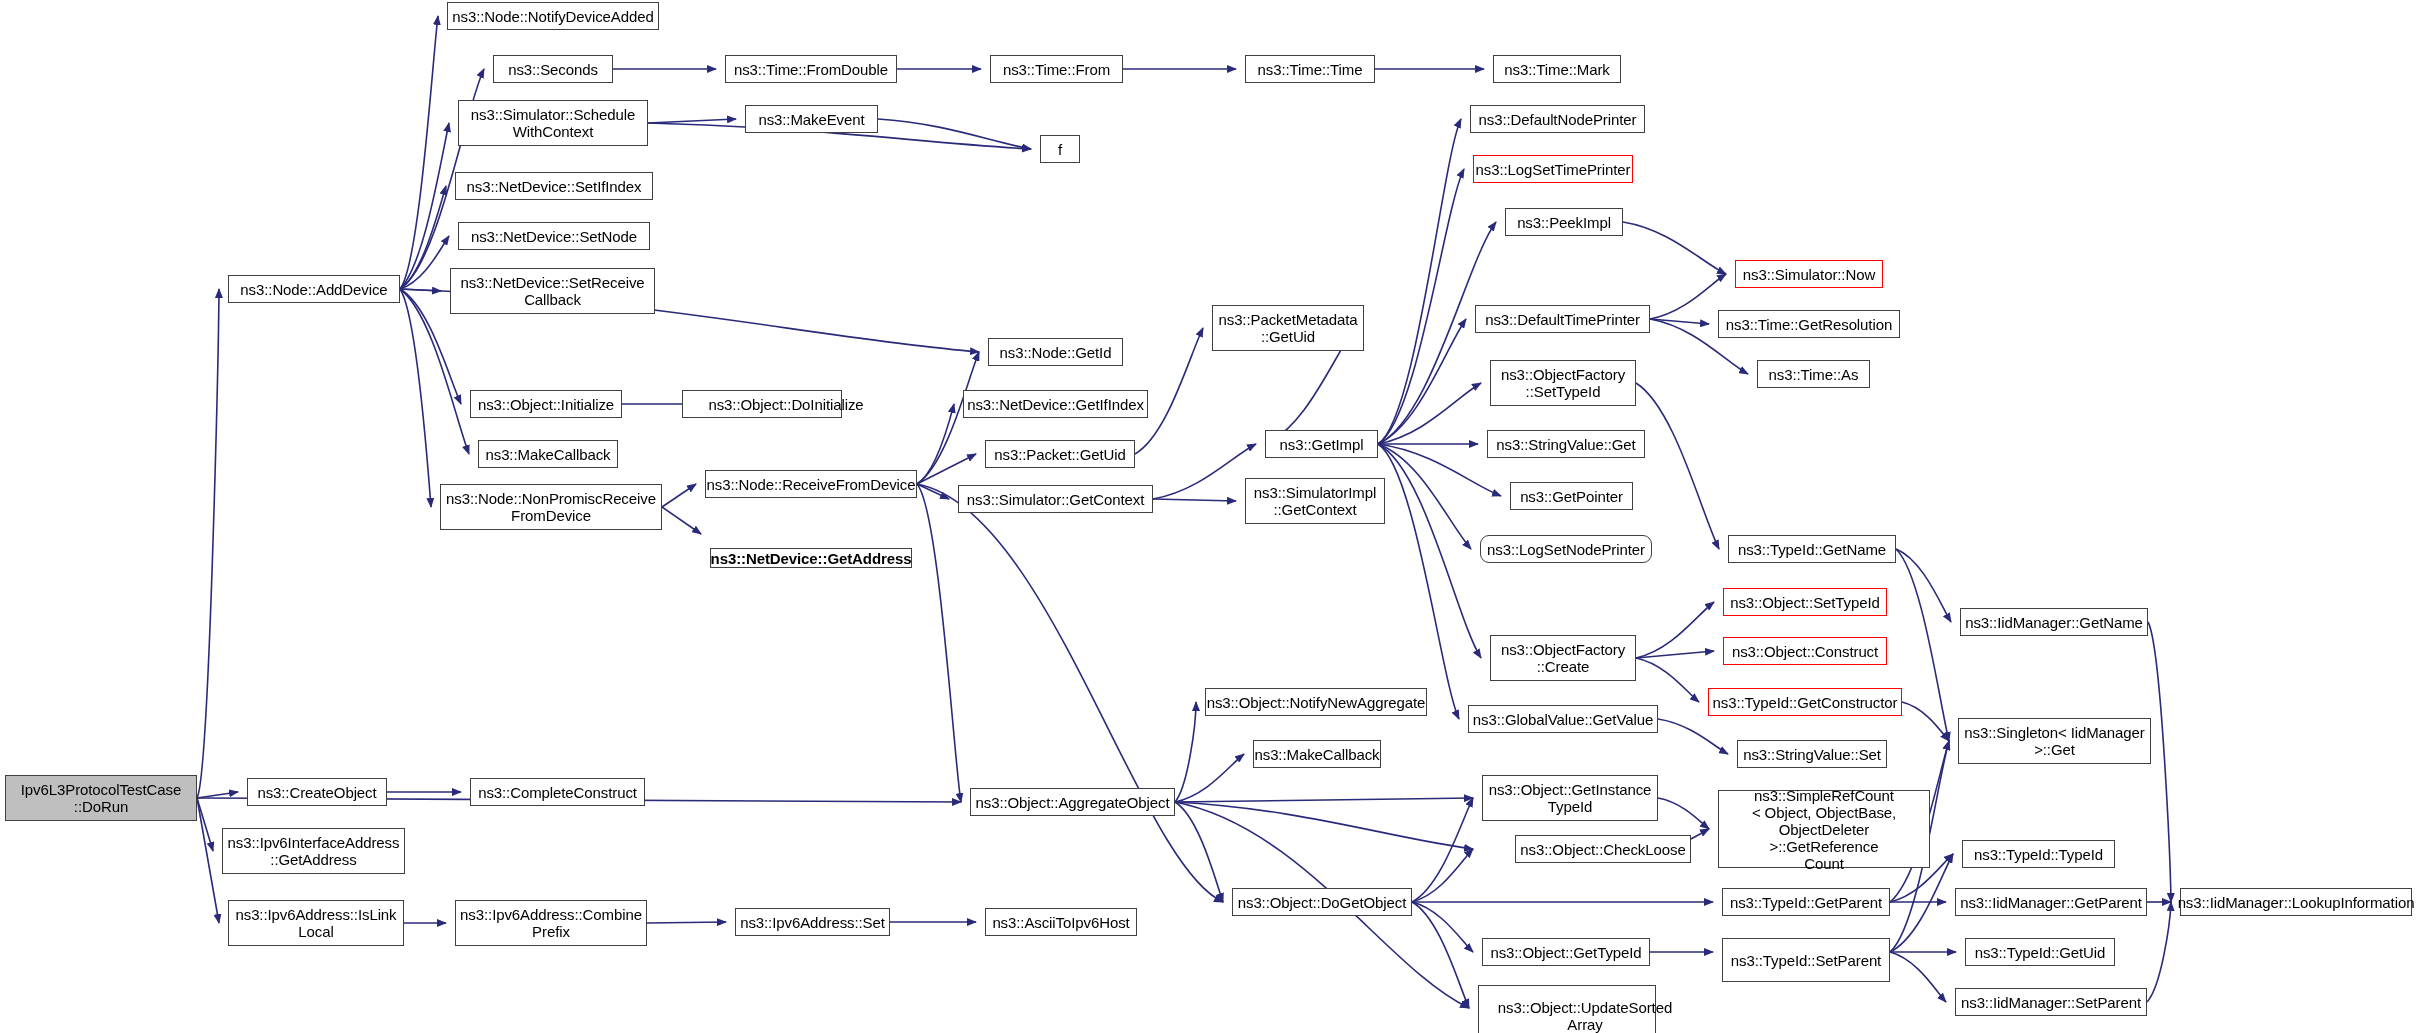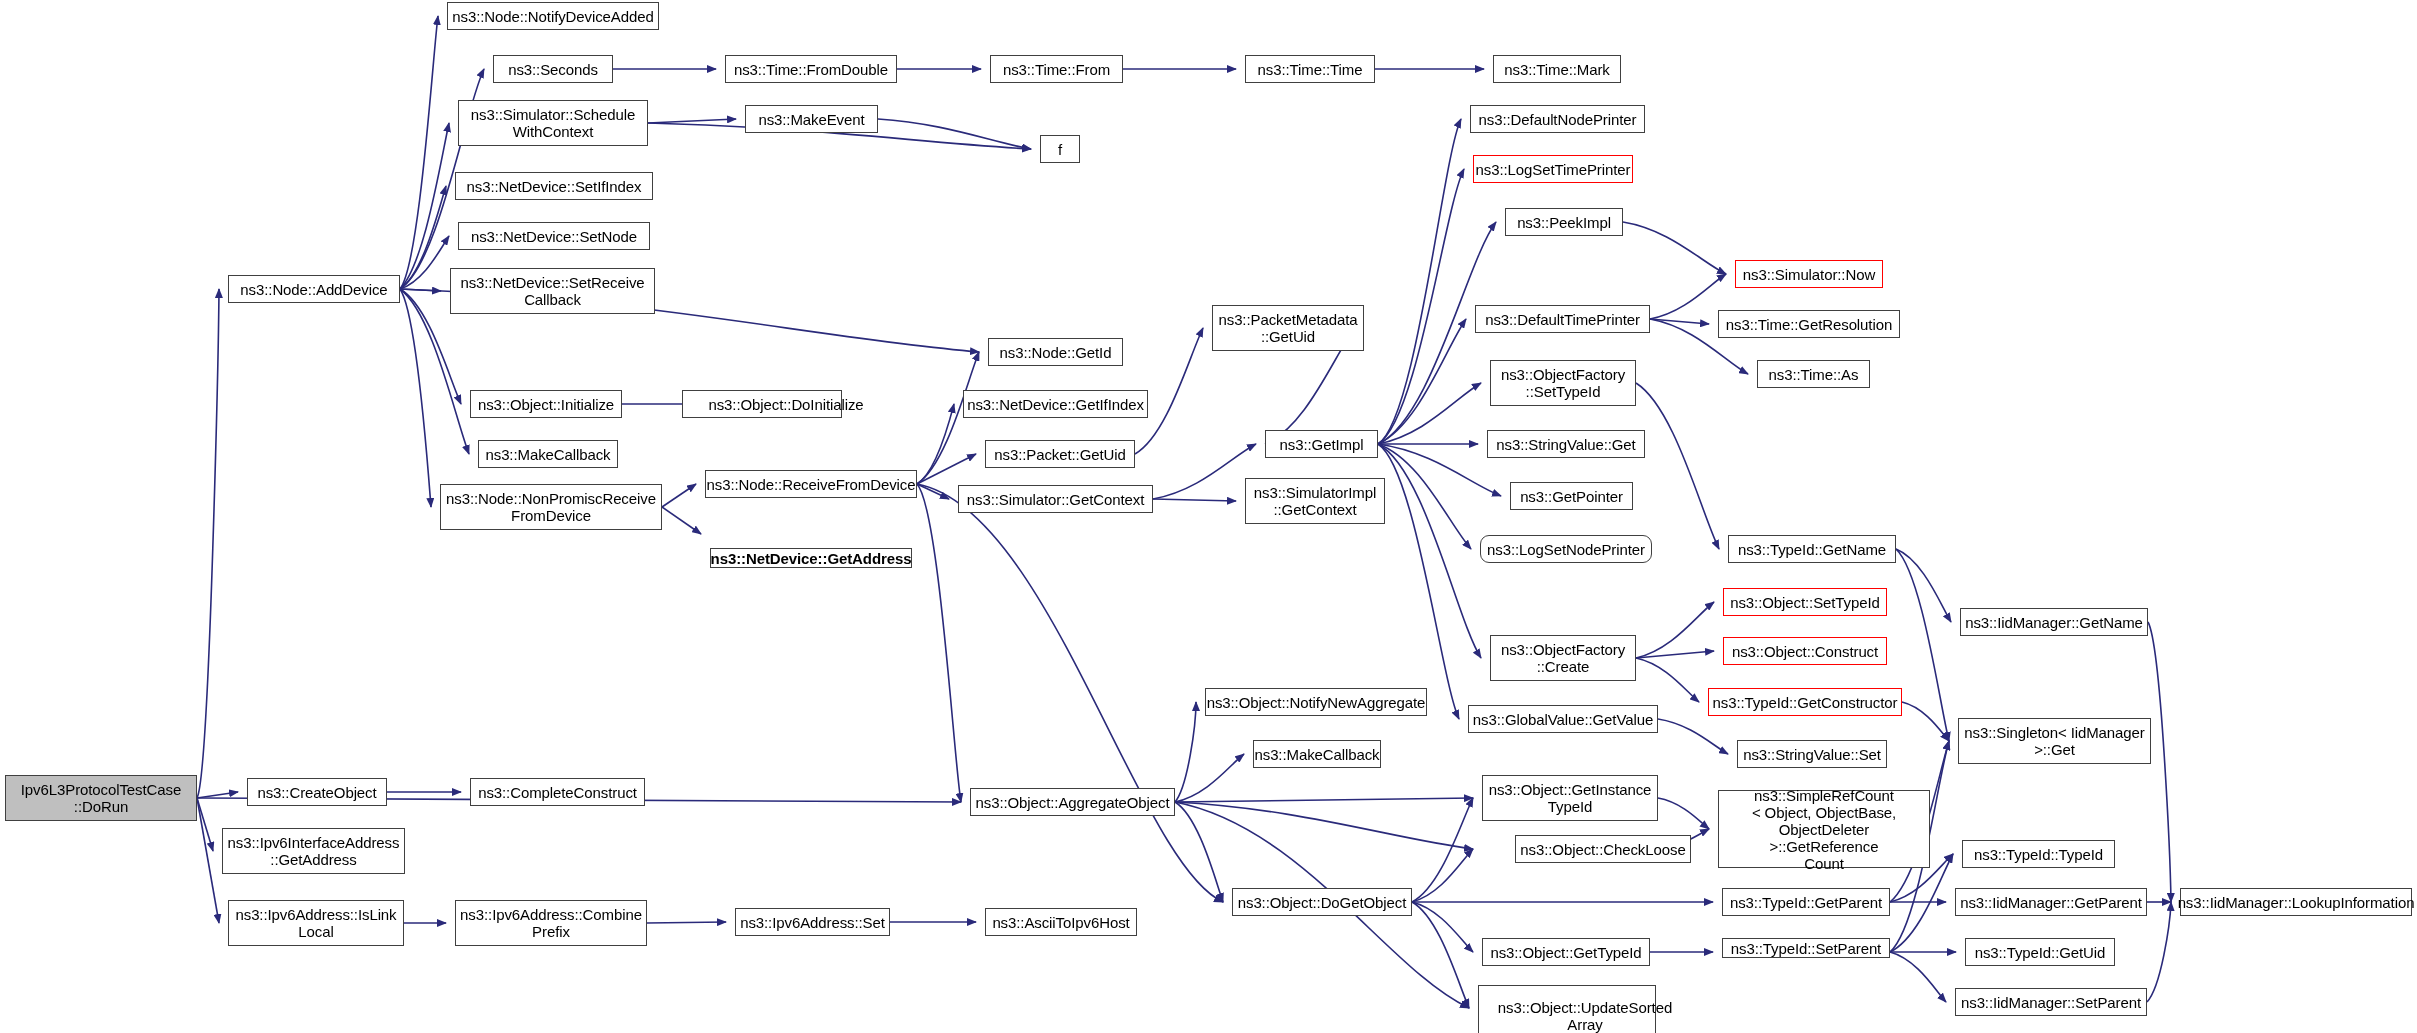--- a/index.html
+++ b/index.html
@@ -213,21 +213,21 @@
     <div class="node" style="left: 1482px; top: 835px; width: 176px; height: 28px; margin-left: 33px;"><span class="node-label">ns3::Object::CheckLoose</span></div>
     <div class="node" style="left: 1718px; top: 790px; width: 212px; height: 78px;"><span class="node-label">ns3::SimpleRefCount
 &lt; Object, ObjectBase,
  ObjectDeleter &gt;::GetReference
 Count</span></div>
     <div class="node" style="left: 1232px; top: 888px; width: 180px; height: 28px;"><span class="node-label">ns3::Object::DoGetObject</span></div>
     <div class="node" style="left: 1482px; top: 938px; width: 168px; height: 28px;"><span class="node-label">ns3::Object::GetTypeId</span></div>
     <div class="node" style="left: 1478px; top: 985px; width: 178px; height: 62px; padding-left: 36px;"><span class="node-label">ns3::Object::UpdateSorted
 Array</span></div>
     <div class="node" style="left: 1722px; top: 888px; width: 168px; height: 28px;"><span class="node-label">ns3::TypeId::GetParent</span></div>
-    <div class="node" style="left: 1722px; top: 938px; width: 168px; height: 20px;"><span class="node-label">ns3::TypeId::SetParent</span></div>
+    <div class="node" style="left: 1722px; top: 938px; width: 168px; height: 44px;"><span class="node-label">ns3::TypeId::SetParent</span></div>
     <div class="node" style="left: 1962px; top: 840px; width: 153px; height: 28px;"><span class="node-label">ns3::TypeId::TypeId</span></div>
     <div class="node" style="left: 1955px; top: 888px; width: 192px; height: 28px;"><span class="node-label">ns3::IidManager::GetParent</span></div>
     <div class="node" style="left: 1965px; top: 938px; width: 150px; height: 28px;"><span class="node-label">ns3::TypeId::GetUid</span></div>
     <div class="node" style="left: 1955px; top: 988px; width: 192px; height: 28px;"><span class="node-label">ns3::IidManager::SetParent</span></div>
     <div class="node" style="left: 2180px; top: 888px; width: 232px; height: 28px;"><span class="node-label">ns3::IidManager::LookupInformation</span></div>
     <div class="node" style="left: 247px; top: 778px; width: 140px; height: 28px;"><span class="node-label">ns3::CreateObject</span></div>
     <div class="node" style="left: 470px; top: 778px; width: 175px; height: 28px;"><span class="node-label">ns3::CompleteConstruct</span></div>
     <div class="node" style="left: 222px; top: 828px; width: 183px; height: 46px;"><span class="node-label">ns3::Ipv6InterfaceAddress
 ::GetAddress</span></div>
     <div class="node" style="left: 228px; top: 900px; width: 176px; height: 46px;"><span class="node-label">ns3::Ipv6Address::IsLink

